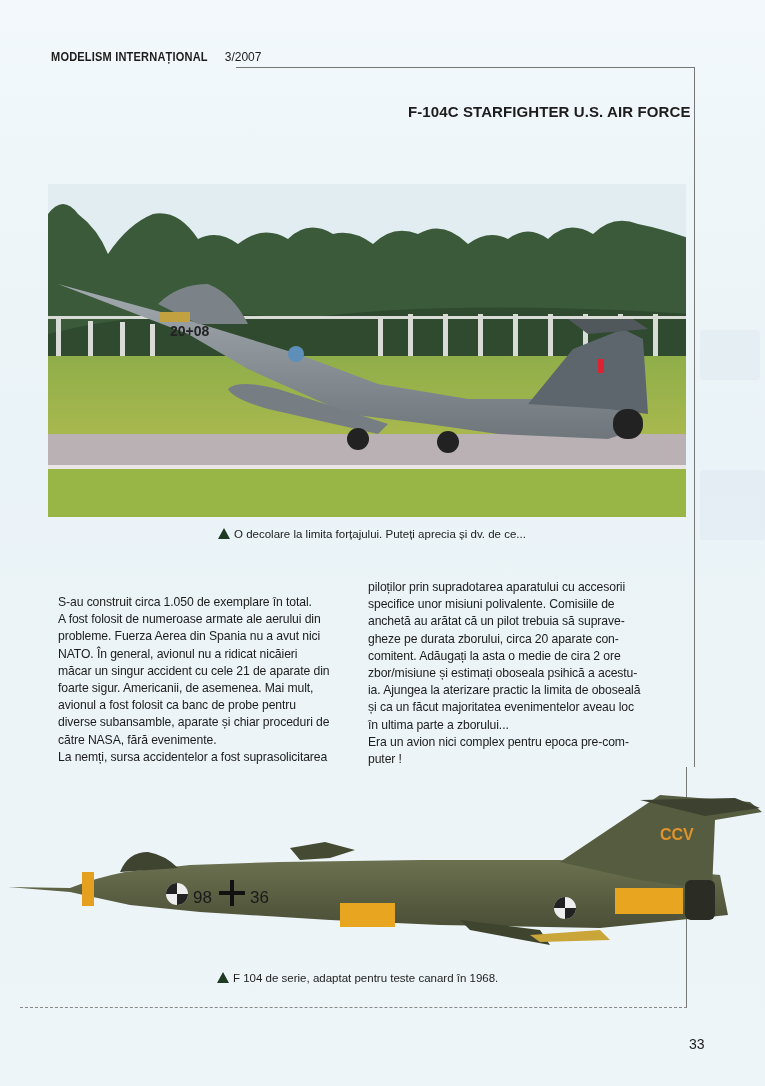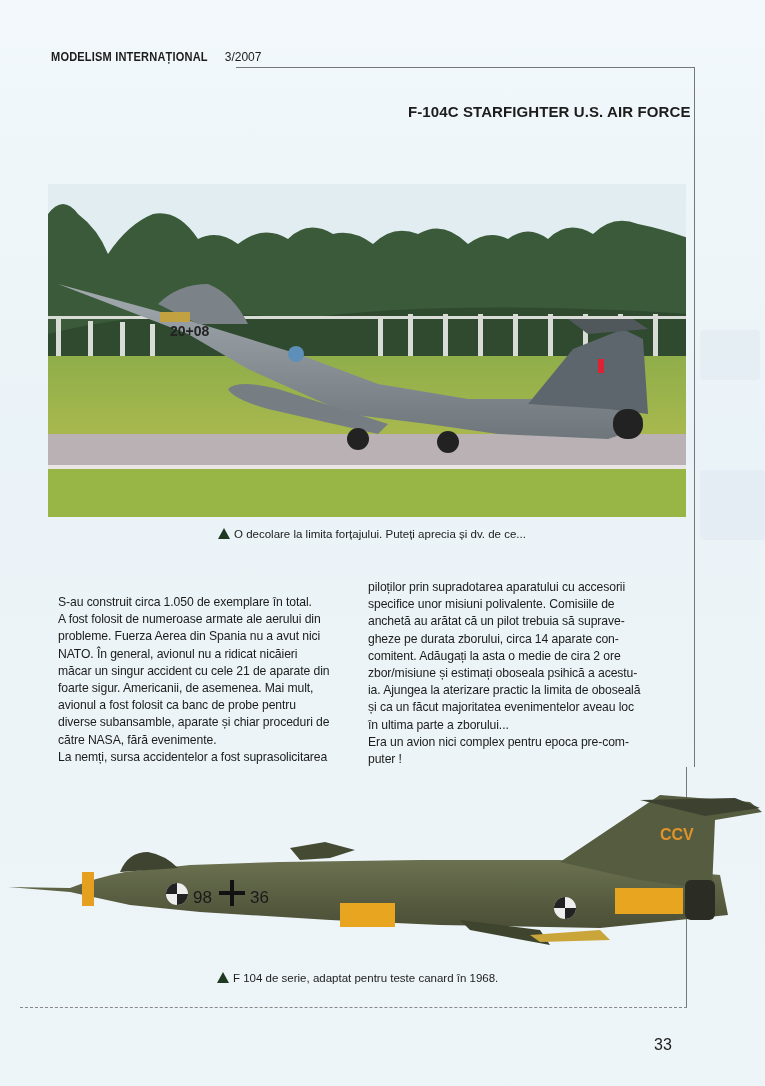--- a/index.html
+++ b/index.html
@@ -53,21 +53,21 @@
   .col {
     position: absolute; font-size: 12.2px; line-height: 17.2px; color: #1c1c1c;
     letter-spacing: -.1px;
   }
   .col p { margin: 0; }
   .col1 { left: 46px; top: 594px; width: 300px; margin-left: 12px; }
   .col2 { left: 368px; top: 579px; width: 305px; }
   .photo2 {
     position: absolute; left: 0; top: 780px; width: 765px; height: 180px;
   }
-  .page-num { position: absolute; left: 654px; top: 1036px; font-size: 16px; }
+  .page-num { position: absolute; left: 689px; top: 1036px; font-size: 14px; }
 </style>
 </head>
 <body>
 
 <div class="page-bg"></div>
 <div class="faint-ghost" style="left:700px;top:330px;width:60px;height:50px;"></div>
 <div class="faint-ghost" style="left:700px;top:470px;width:65px;height:70px;"></div>
 
 <div class="header">
   <span class="mag">MODELISM INTERNAȚIONAL</span>
@@ -152,21 +152,21 @@
   <p>avionul a fost folosit ca banc de probe pentru</p>
   <p>diverse subansamble, aparate și chiar proceduri de</p>
   <p>către NASA, fără evenimente.</p>
   <p>La nemți, sursa accidentelor a fost suprasolicitarea</p>
 </div>
 
 <div class="col col2">
   <p>piloților prin supradotarea aparatului cu accesorii</p>
   <p>specifice unor misiuni polivalente. Comisiile de</p>
   <p>anchetă au arătat că un pilot trebuia să suprave-</p>
-  <p>gheze pe durata zborului, circa 14 aparate con-</p>
+  <p>gheze pe durata zborului, circa 20 aparate con-</p>
   <p>comitent. Adăugați la asta o medie de cira 2 ore</p>
   <p>zbor/misiune și estimați oboseala psihică a acestu-</p>
   <p>ia. Ajungea la aterizare practic la limita de oboseală</p>
   <p>și ca un făcut majoritatea evenimentelor aveau loc</p>
   <p>în ultima parte a zborului...</p>
   <p>Era un avion nici complex pentru epoca pre-com-</p>
   <p>puter !</p>
 </div>
 
 <div class="photo2">

